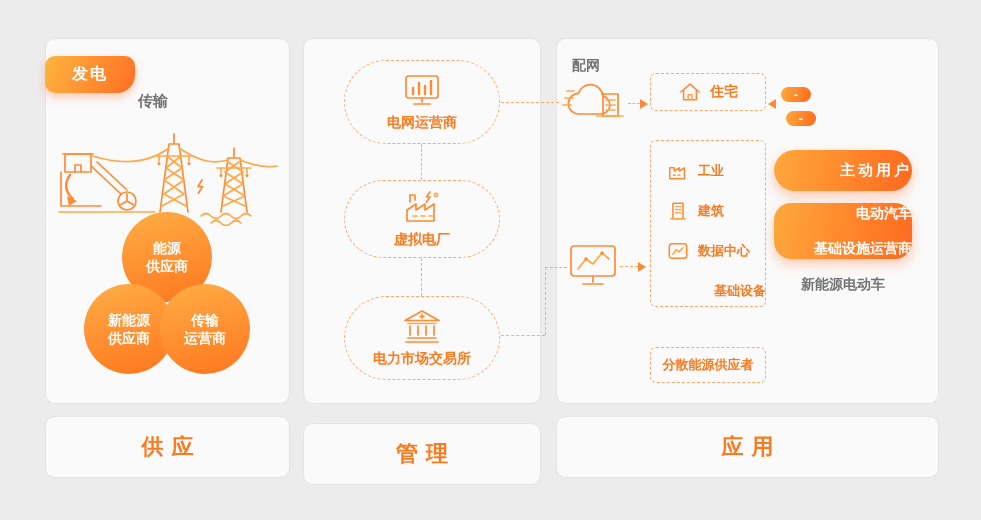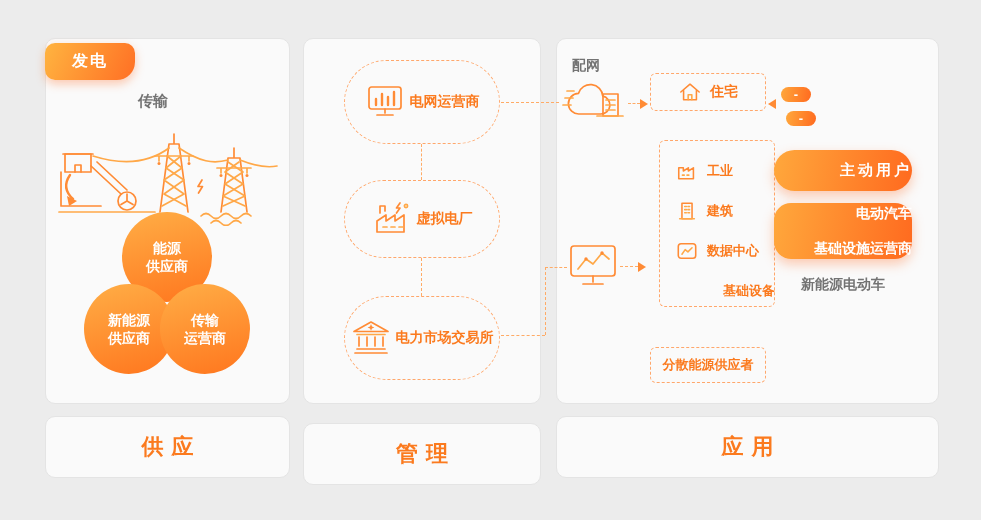--- a/index.html
+++ b/index.html
@@ -2,30 +2,30 @@
 <html><head>
 <meta charset="utf-8">
 <style>
   html,body{margin:0;padding:0;background:#ECECEC;}
   #canvas{position:relative;width:981px;height:520px;background:#ECECEC;overflow:hidden;
           font-family:"Liberation Sans","DejaVu Sans",sans-serif;}
   .panel{position:absolute;background:#FAFAFA;border:1px solid #E4E4E4;border-radius:10px;box-sizing:border-box;}
   .footer-panel{position:absolute;background:#FAFAFA;border:1px solid #E4E4E4;border-radius:10px;box-sizing:border-box;
           display:flex;align-items:center;justify-content:center;}
   .footer-label{color:#FB7A1E;font-size:22px;font-weight:bold;letter-spacing:8px;text-indent:8px;}
-  .badge{position:absolute;left:45px;top:43px;width:90px;height:37px;border-radius:10px 10px 18px 10px;
+  .badge{position:absolute;left:45px;top:56px;width:90px;height:37px;border-radius:10px 10px 18px 10px;
          background:linear-gradient(115deg,#FFB440,#FF6F24);display:flex;align-items:center;justify-content:center;
          color:#fff;font-size:16px;font-weight:bold;letter-spacing:2px;box-shadow:0 4px 10px rgba(255,110,36,.35);}
   .olabel{position:absolute;color:#737373;font-weight:bold;}
   .circle{position:absolute;width:90px;height:90px;border-radius:50%;
           background:linear-gradient(165deg,#FFAE46,#FF761E);
           display:flex;flex-direction:column;justify-content:center;
           color:#fff;font-size:14px;font-weight:bold;line-height:1.3;text-align:center;}
   .node{position:absolute;left:344px;width:156px;border:1px dashed #FFA76B;border-radius:42px;box-sizing:border-box;
-        display:flex;flex-direction:row;align-items:center;justify-content:center;gap:5px;}
+        display:flex;flex-direction:column;align-items:center;justify-content:center;gap:5px;}
   .node-label{color:#FB7A1E;font-size:14px;font-weight:bold;}
   .dash-box{position:absolute;border:1px dashed #FFA76B;border-radius:6px;box-sizing:border-box;}
   .row{display:flex;align-items:center;gap:8px;}
   .row-label{color:#FB7A1E;font-size:13px;font-weight:bold;white-space:nowrap;}
   .hline{position:absolute;border-top:1.5px dashed #FFAB66;height:0;}
   .vline{position:absolute;border-left:1.5px dashed #FFAB66;width:0;}
   .arrow-r{position:absolute;width:0;height:0;border-top:5px solid transparent;border-bottom:5px solid transparent;
            border-left:8px solid #FF8B35;}
   .arrow-l{position:absolute;width:0;height:0;border-top:5px solid transparent;border-bottom:5px solid transparent;
            border-right:8px solid #FF8B35;}
@@ -174,21 +174,21 @@
   </div>
 
   <div class="arrow-l" style="left:768px;top:99px;"></div>
   <div class="pill" style="left:781px;top:87px;">
     <span>-</span>
   </div>
   <div class="pill" style="left:786px;top:111px;">
     <span>-</span>
   </div>
 
-  <div class="dash-box" style="left:650px;top:140px;width:116px;height:167px;padding:10px 0 0 15px;margin-left:9px;">
+  <div class="dash-box" style="left:650px;top:140px;width:116px;height:167px;padding:10px 0 0 15px;">
     <div class="row" style="height:40px;">
       <svg width="24" height="22" viewBox="0 0 26 24">
         <path class="stroke" d="M4 20.5 V8.5 h5 V12 l5.5 -3.5 V12 L20 8.5 V20.5 Z"></path>
         <path class="stroke-lt" d="M8 16.5 h2 M13 16.5 h2"></path>
       </svg>
       <span class="row-label">工业</span>
     </div>
     <div class="row" style="height:40px;">
       <svg width="24" height="22" viewBox="0 0 26 24">
         <rect class="stroke" x="7.5" y="3.5" width="11" height="17"></rect>

